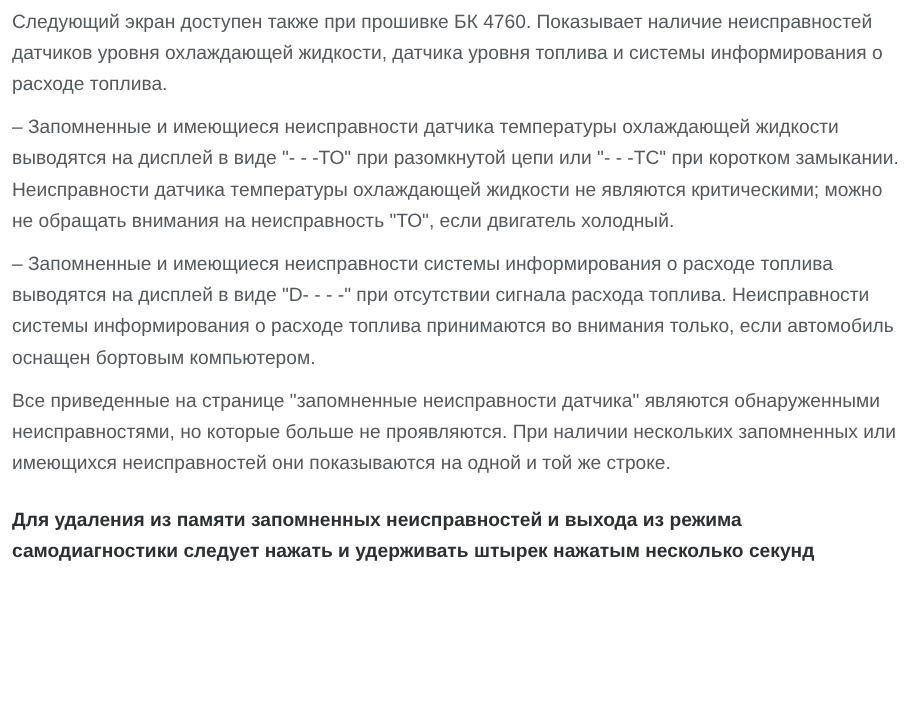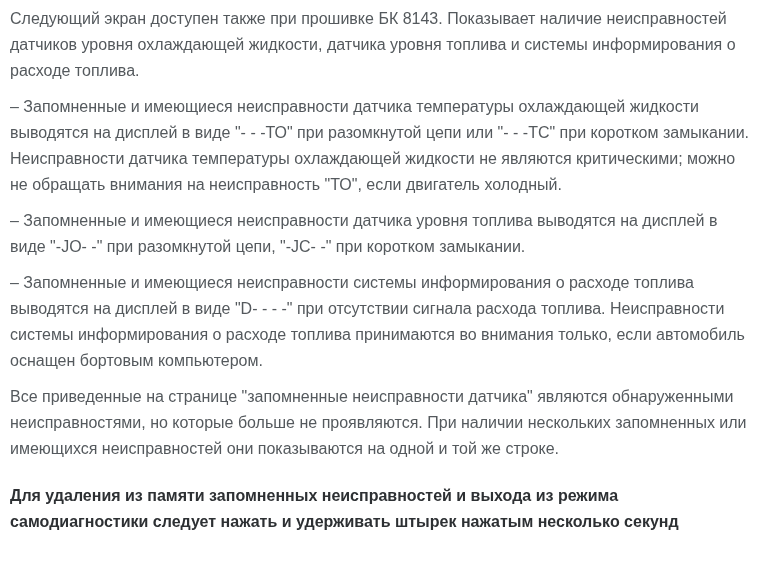--- a/index.html
+++ b/index.html
@@ -28,19 +28,18 @@
   .article p.emphasis {
     font-weight: bold;
     color: #2d3033;
     margin-top: 21px;
   }
 </style>
 </head>
 <body>
 
 <div class="article">
-  <p>Следующий экран доступен также при прошивке БК 8143. Показывает наличие неисправностей датчиков уровня охлаждающей жидкости, датчика уровня топлива и системы информирования о расходе топлива.</p>
+  <p>Следующий экран доступен также при прошивке БК 4760. Показывает наличие неисправностей датчиков уровня охлаждающей жидкости, датчика уровня топлива и системы информирования о расходе топлива.</p>
   <p>– Запомненные и имеющиеся неисправности датчика температуры охлаждающей жидкости выводятся на дисплей в виде "- - -ТО" при разомкнутой цепи или "- - -ТС" при коротком замыкании. Неисправности датчика температуры охлаждающей жидкости не являются критическими; можно не обращать внимания на неисправность "ТО", если двигатель холодный.</p>
-  <p>– Запомненные и имеющиеся неисправности датчика уровня топлива выводятся на дисплей в виде "-JO- -" при разомкнутой цепи, "-JC- -" при коротком замыкании.</p>
   <p>– Запомненные и имеющиеся неисправности системы информирования о расходе топлива выводятся на дисплей в виде "D- - - -" при отсутствии сигнала расхода топлива. Неисправности системы информирования о расходе топлива принимаются во внимания только, если автомобиль оснащен бортовым компьютером.</p>
   <p>Все приведенные на странице "запомненные неисправности датчика" являются обнаруженными неисправностями, но которые больше не проявляются. При наличии нескольких запомненных или имеющихся неисправностей они показываются на одной и той же строке.</p>
   <p class="emphasis">Для удаления из памяти запомненных неисправностей и выхода из режима самодиагностики следует нажать и удерживать штырек нажатым несколько секунд</p>
 </div>
 
 </body></html>

